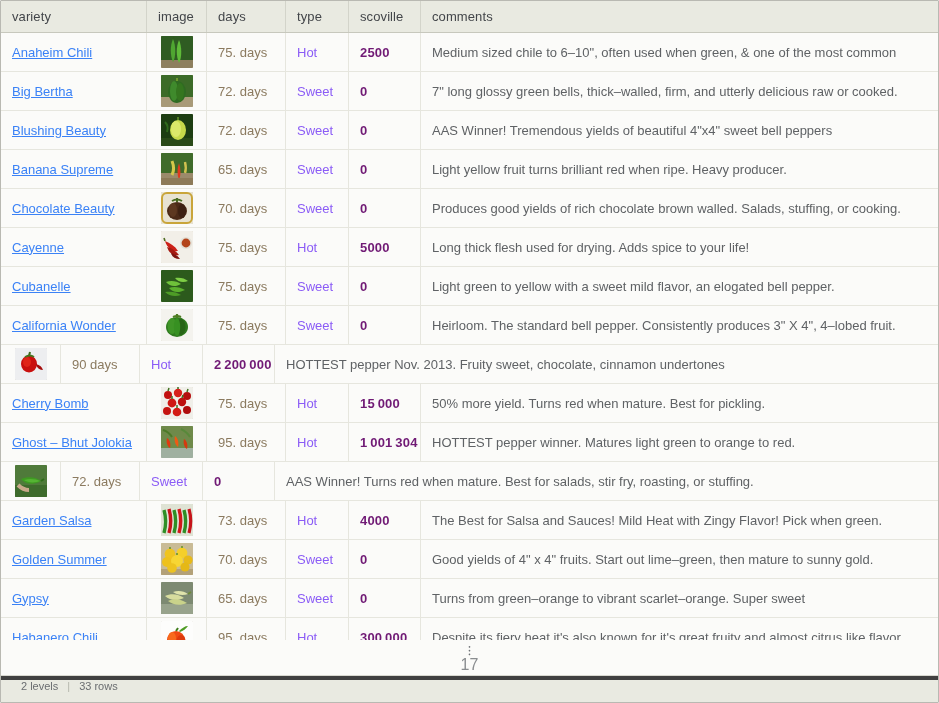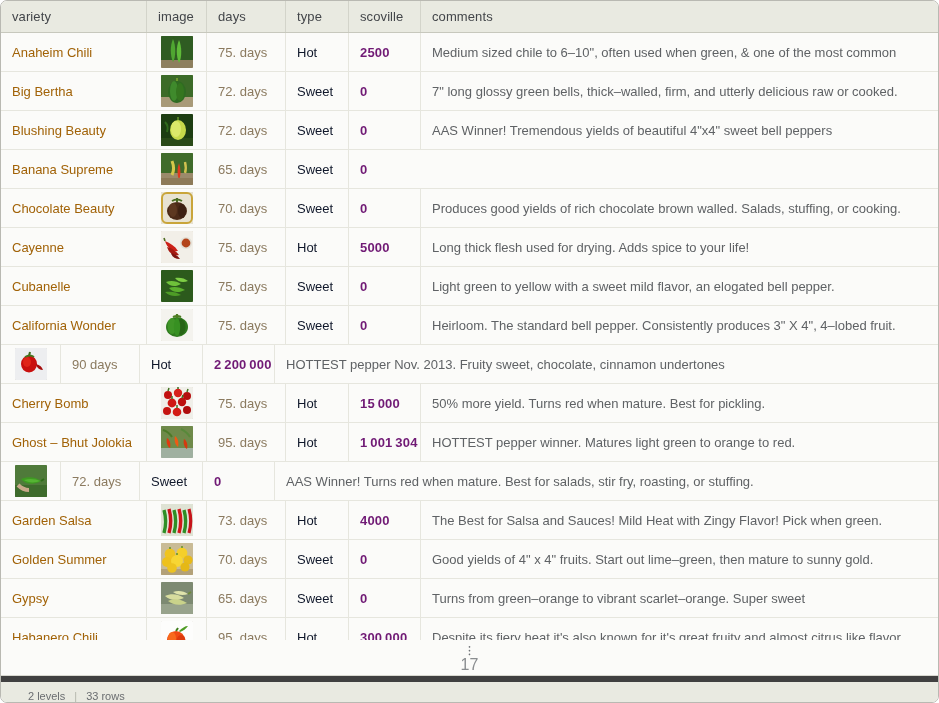--- a/index.html
+++ b/index.html
@@ -12,21 +12,21 @@
     height: 703px;
     font-family: "Liberation Sans", sans-serif;
     -webkit-font-smoothing: antialiased;
   }
 
   .table-widget {
     width: 939px;
     height: 703px;
     box-sizing: border-box;
     border: 1px solid #b9b9b2;
-    border-radius: 7px;
+    border-radius: 1px;
     background: #fbfbf9;
     display: flex;
     flex-direction: column;
     overflow: hidden;
     position: relative;
   }
 
   
   .thead {
     display: flex;
@@ -77,23 +77,23 @@
     display: flex;
     align-items: center;
     font-size: 13px;
     color: #6d6f72;
     border-right: 1px solid #e6e6de;
     white-space: nowrap;
     overflow: hidden;
   }
   .td:last-child { border-right: none; }
 
-  .td.variety  { color: #a16207; }
+  .td.variety  { color: #3b82f6; text-decoration: underline; }
   .td.days     { color: #8b7a5f; }
-  .td.type     { color: #0f172a; }
+  .td.type     { color: #8b5cf6; }
   .td.scoville { color: #701a75; font-weight: 600; letter-spacing: 0.2px; }
   .td.comments { color: #5f6265; }
 
   .td.image {
     padding: 0;
     justify-content: center;
   }
 
   
   .thumb {
@@ -131,24 +131,24 @@
     color: #8a8d90;
     line-height: 11px;
     margin-top: 1px;
   }
 
   
   .tfoot {
     height: 26px;
     flex: 0 0 26px;
     background: #e9eae1;
-    border-top: 6px solid #404040;
-    display: flex;
-    align-items: flex-end;
-    padding-left: 27px;
+    border-top: 4px solid #404040;
+    display: flex;
+    align-items: flex-start;
+    padding-left: 20px;
     box-sizing: border-box;
     font-size: 11px;
     color: #6a6d70;
   }
   .foot-sep {
     color: #b4b6ab;
     margin: 0 9px;
   }
 </style>
 </head>
@@ -232,20 +232,21 @@
               <path d="M18 10 C20 16 20 22 18 27 C16 22 16 15 18 10Z" fill="#e03a1e"></path>
               <path d="M11 8 C13 13 13 18 11 22" stroke="#d6c84a" stroke-width="3" fill="none"></path>
               <path d="M24 9 C25 13 25 17 24 20" stroke="#cfc150" stroke-width="2.4" fill="none"></path>
               <rect y="25" width="32" height="7" fill="#8d7a58"></rect>
             </svg>
           </span>
         </div>
         <div class="td c-days days">65. days</div>
         <div class="td c-type type">Sweet</div>
         <div class="td c-scoville scoville">0</div>
+        <div class="td c-comments comments">Light yellow fruit turns brilliant red when ripe.  Heavy producer.</div>
       </div>
       <div class="tr">
         <div class="td c-variety variety">Chocolate Beauty</div>
         <div class="td c-image image">
           <span class="thumb">
             <svg viewBox="0 0 32 32" xmlns="http://www.w3.org/2000/svg">
               <rect width="32" height="32" fill="#e8e3d2"></rect>
               <rect x="1" y="1" width="30" height="30" rx="5" fill="none" stroke="#c9a53a" stroke-width="2"></rect>
               <ellipse cx="16" cy="19" rx="10" ry="9" fill="#4b2a17"></ellipse>
               <ellipse cx="12" cy="18" rx="4" ry="7" fill="#5d3820"></ellipse>

